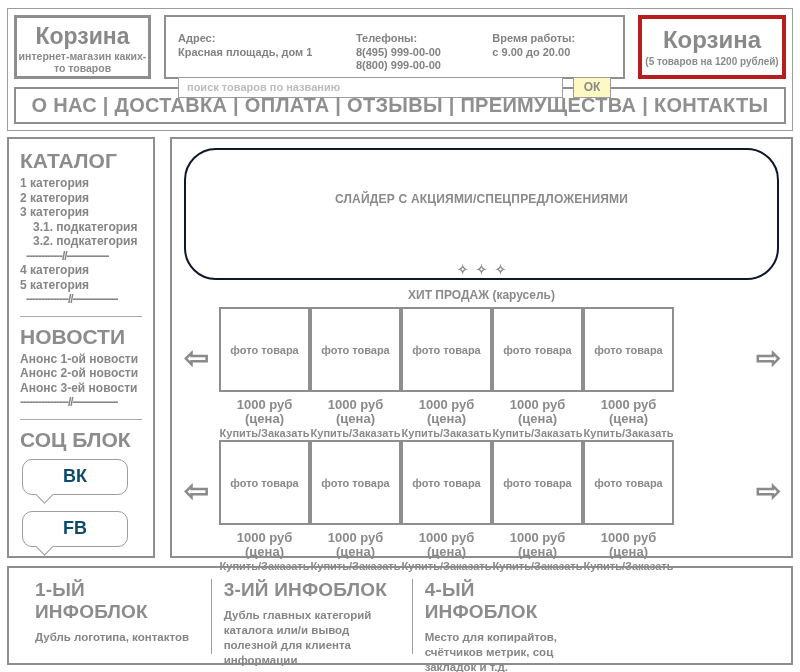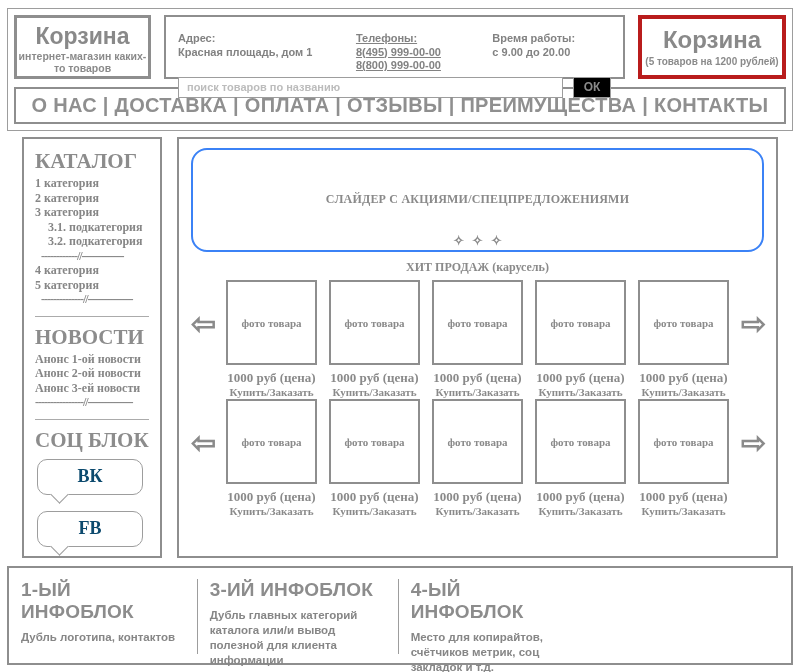--- a/index.html
+++ b/index.html
@@ -13,76 +13,76 @@
   
   .header-outer { margin: 8px 7px 0; border: 1px solid #9d9d9d; padding: 6px; }
   .header-top { display: flex; gap: 13px; height: 64px; }
 
   .logo-box { width: 137px; border: 3px solid #8e8e8e; text-align: center; padding-top: 5px; cursor: pointer; }
   .logo-title { font-size: 23px; line-height: 26px; color: #898989; }
   .logo-sub { font-size: 10.5px; line-height: 12px; margin-top: 1px; }
 
   .contact-box { flex: 1; border: 2px solid #8e8e8e; padding: 15px 12px 7px; display: flex; flex-direction: column; justify-content: space-between; }
   .contact-row { display: flex; font-size: 11px; line-height: 13.5px; color: #828282; }
-  .c-address { flex: 1.5; } .c-phones { flex: 1.15; text-decoration: underline; } .c-hours { flex: 1; }
+  .c-address { flex: 1.5; } .c-phones { flex: 1.15; } .c-hours { flex: 1; }
   .search-row { display: flex; gap: 10px; margin-top: 4px; }
   .search-input { flex: 1; height: 21px; border: 1px solid #9d9d9d; padding: 0 8px;
     font-family: "Liberation Sans", sans-serif; font-weight: bold; font-size: 11px; color: #8a8a8a; outline: none; }
   .search-input::placeholder { color: #bcbcbc; }
-  .ok-btn { width: 38px; height: 21px; border: 1px solid #9d9d9d; background: #000000;
+  .ok-btn { width: 38px; height: 21px; border: 1px solid #9d9d9d; background: #fef9c3;
     font-family: "Liberation Sans", sans-serif; font-weight: bold; font-size: 12px; color: #8a8a8a; cursor: pointer; }
 
   .cart-box { width: 148px; border: 4px solid #b91c1c; text-align: center; padding-top: 7px; cursor: pointer; }
   .cart-title { font-size: 24px; line-height: 27px; color: #898989; }
   .cart-sub { font-size: 10px; margin-top: 3px; }
 
   .nav-bar { margin-top: 8px; border: 2px solid #8e8e8e; height: 37px;
     display: flex; align-items: center; justify-content: center;
     font-size: 20px; color: #8f8f8f; letter-spacing: .3px; }
   .nav-item { cursor: pointer; }
   .nav-sep { white-space: pre; }
 
   
-  .main-row { display: flex; gap: 15px; margin: 6px 22px 0; height: 421px; font-family: Liberation Serif, serif; }
+  .main-row { display: flex; gap: 15px; margin: 6px 7px 0; height: 421px; }
 
   .sidebar { width: 148px; border: 2px solid #8e8e8e; padding: 6px 11px; }
   .side-title { font-size: 21px; line-height: 24px; color: #8c8c8c; margin: 4px 0 3px; }
   .cat-item, .news-item { font-size: 12px; line-height: 14.5px; color: #868686; cursor: pointer; }
   .t-subitem { padding-left: 13px; }
   .t-ellipsis { letter-spacing: -1px; cursor: default; }
   .cat-list .t-ellipsis { padding-left: 6px; }
   .divider { border: none; border-top: 1px solid #ababab; margin: 9px 0 8px; }
   .bubble { position: relative; width: 106px; height: 36px; border: 1px solid #9d9d9d; border-radius: 10px;
     margin: 7px 0 16px 2px; display: flex; align-items: center; justify-content: center;
     font-size: 18px; color: #0c4a6e; background: #fff; cursor: pointer; }
   .bubble::after { content: ""; position: absolute; left: 15px; bottom: -7px; width: 12px; height: 12px;
     background: #fff; border-right: 1px solid #9d9d9d; border-bottom: 1px solid #9d9d9d; transform: rotate(45deg); }
 
   .main { flex: 1; border: 2px solid #8e8e8e; padding: 9px 12px 0; display: flex; flex-direction: column; }
-  .slider { position: relative; border: 2px solid #3b82f6; border-radius: 16px; height: 104px; flex-shrink: 0; cursor: pointer; }
+  .slider { position: relative; border: 2px solid #0f172a; border-radius: 32px; height: 132px; flex-shrink: 0; cursor: pointer; }
   .slider-label { position: absolute; top: 42px; width: 100%; text-align: center; font-size: 12px; letter-spacing: .2px; }
   .slider-dots { position: absolute; bottom: 1px; width: 100%; text-align: center; font-size: 13px; color: #8a8a8a; }
   .slider-dots span { margin: 0 4px; cursor: pointer; }
 
   .carousel-title { text-align: center; font-size: 12px; margin: 8px 0 5px; }
   .carousel { display: flex; align-items: center; }
   .arrow { width: 23px; font-size: 30px; line-height: 1; color: #8a8a8a; cursor: pointer; flex-shrink: 0; margin-top: -32px; }
   .arrow.right { text-align: right; }
-  .products { flex: 1; display: flex; justify-content: center; padding: 0 12px; gap: 12px; }
+  .products { flex: 1; display: flex; justify-content: flex-start; padding: 0 12px; }
   .product { width: 91px; text-align: center; }
   .photo { height: 85px; border: 2px solid #8e8e8e; display: flex; align-items: center; justify-content: center;
     font-size: 11px; margin-bottom: 6px; cursor: pointer; }
   .price { font-size: 13px; line-height: 14px; }
   .action { font-size: 11px; line-height: 14px; cursor: pointer; }
 
   
   .footer { margin: 8px 7px 0; border: 2px solid #8e8e8e; display: flex; padding: 11px 0 9px; height: 99px; }
   .fblock { padding: 0 12px; border-left: 1px solid #9d9d9d; }
   .fblock:first-child { border-left: none; }
-  .fblock:nth-child(1) { width: 24%; }
+  .fblock:nth-child(1) { width: 24%; margin-left: 14px; }
   .fblock:nth-child(2) { width: 25.7%; }
   .fblock:nth-child(3) { width: 23.3%; }
   .fblock:nth-child(4) { width: 27%; }
   .fb-title { font-size: 19px; line-height: 22px; color: #8c8c8c; margin-bottom: 7px; letter-spacing: .2px; }
   .fb-text { font-size: 11.5px; line-height: 15px; color: #868686; }
 </style>
 </head>
 <body>
 
 <div class="header-outer">

